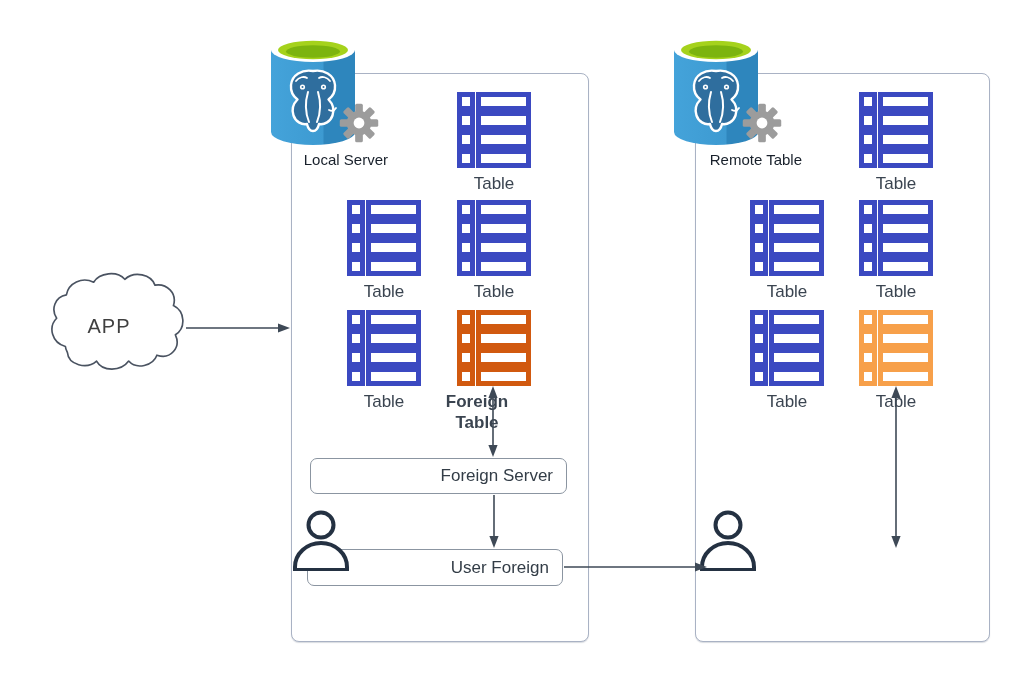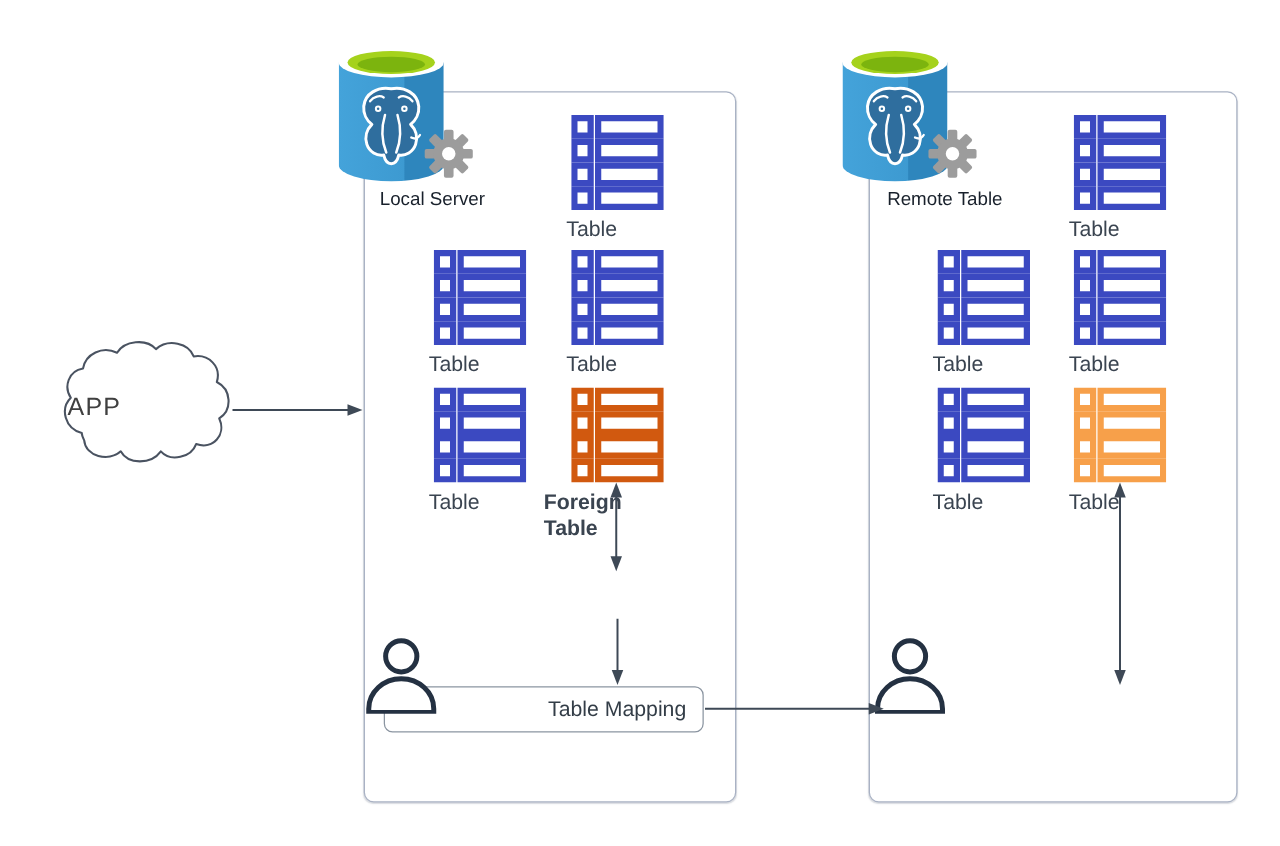--- a/index.html
+++ b/index.html
@@ -7,21 +7,21 @@
     position:relative;width:1024px;height:677px;background:#ffffff;overflow:hidden;
     font-family:"Liberation Sans", sans-serif;
   }
   
   .container-box{
     position:absolute;border:1px solid #a9b2c4;border-radius:8px;background:#ffffff;
     box-shadow:0 1px 1px rgba(100,110,130,.25);
   }
   
   .lbl{
-    position:absolute;font-size:17px;color:#3a4450;line-height:1.25;
+    position:absolute;text-align:center;font-size:17px;color:#3a4450;line-height:1.25;
   }
   .server-lbl{
     position:absolute;text-align:right;font-size:15px;color:#18202b;
   }
   
   .name-box{
     position:absolute;border:1px solid #8b95a1;border-radius:7px;background:#ffffff;
     font-size:17px;color:#333d47;text-align:right;box-sizing:border-box;
     display:flex;align-items:center;justify-content:flex-end;padding-right:13px;
     z-index:2;
@@ -264,21 +264,22 @@
       <rect x="21.5" y="2.5" width="50" height="14"></rect>
     <rect x="2.5" y="21.5" width="13" height="14"></rect>
       <rect x="21.5" y="21.5" width="50" height="14"></rect>
     <rect x="2.5" y="40.5" width="13" height="14"></rect>
       <rect x="21.5" y="40.5" width="50" height="14"></rect>
     <rect x="2.5" y="59.5" width="13" height="14"></rect>
       <rect x="21.5" y="59.5" width="50" height="14"></rect>
   </svg>
   <div class="lbl" style="left:855px;top:391px;width:82px;">Table</div>
 
-  <div class="name-box" style="left:307px;top:549px;width:256px;height:37px;">Table Mapping</div>
+  <div class="name-box" style="left:310px;top:458px;width:257px;height:36px;">Foreign Server</div>
+  <div class="name-box" style="left:307px;top:549px;width:256px;height:37px;">User Foreign</div>
 
   <svg class="icon-abs person" style="left:292px;top:509px;" width="58" height="62" viewBox="0 0 58 62">
     <path d="M3,61 v-3 a26,24 0 0 1 52,0 v3 z" fill="#ffffff" stroke="#243142" stroke-width="4"></path>
     <circle cx="29" cy="16" r="12.5" fill="#ffffff" stroke="#243142" stroke-width="4"></circle>
   </svg>
   <svg class="icon-abs person" style="left:699px;top:509px;" width="58" height="62" viewBox="0 0 58 62">
     <path d="M3,61 v-3 a26,24 0 0 1 52,0 v3 z" fill="#ffffff" stroke="#243142" stroke-width="4"></path>
     <circle cx="29" cy="16" r="12.5" fill="#ffffff" stroke="#243142" stroke-width="4"></circle>
   </svg>
 

